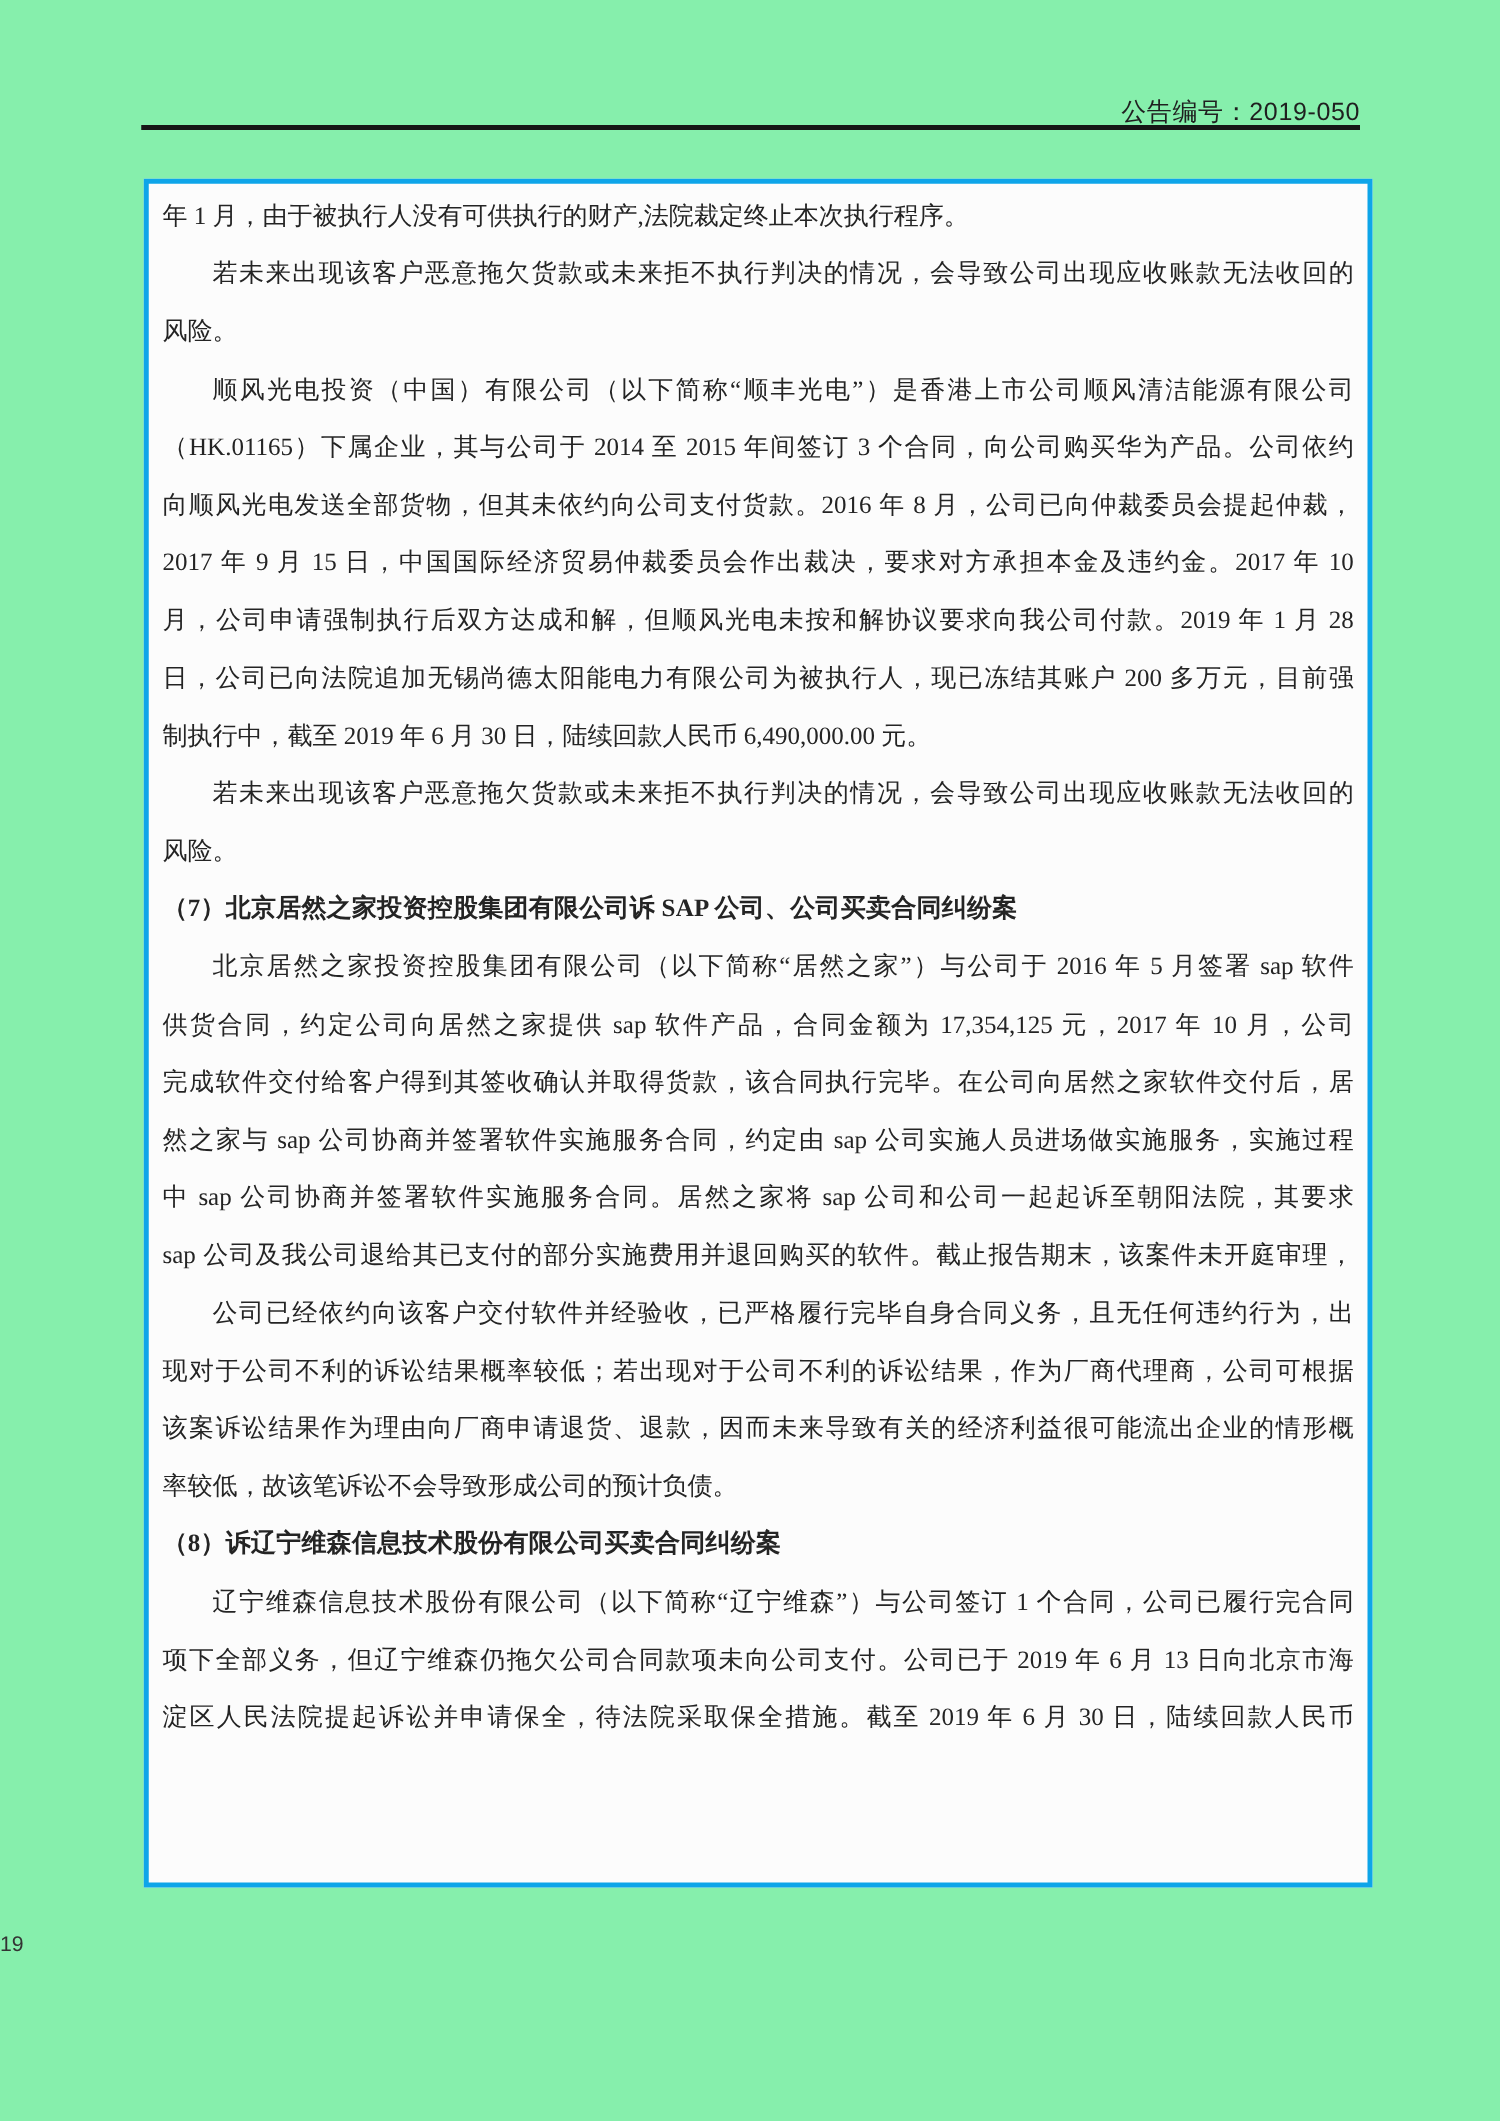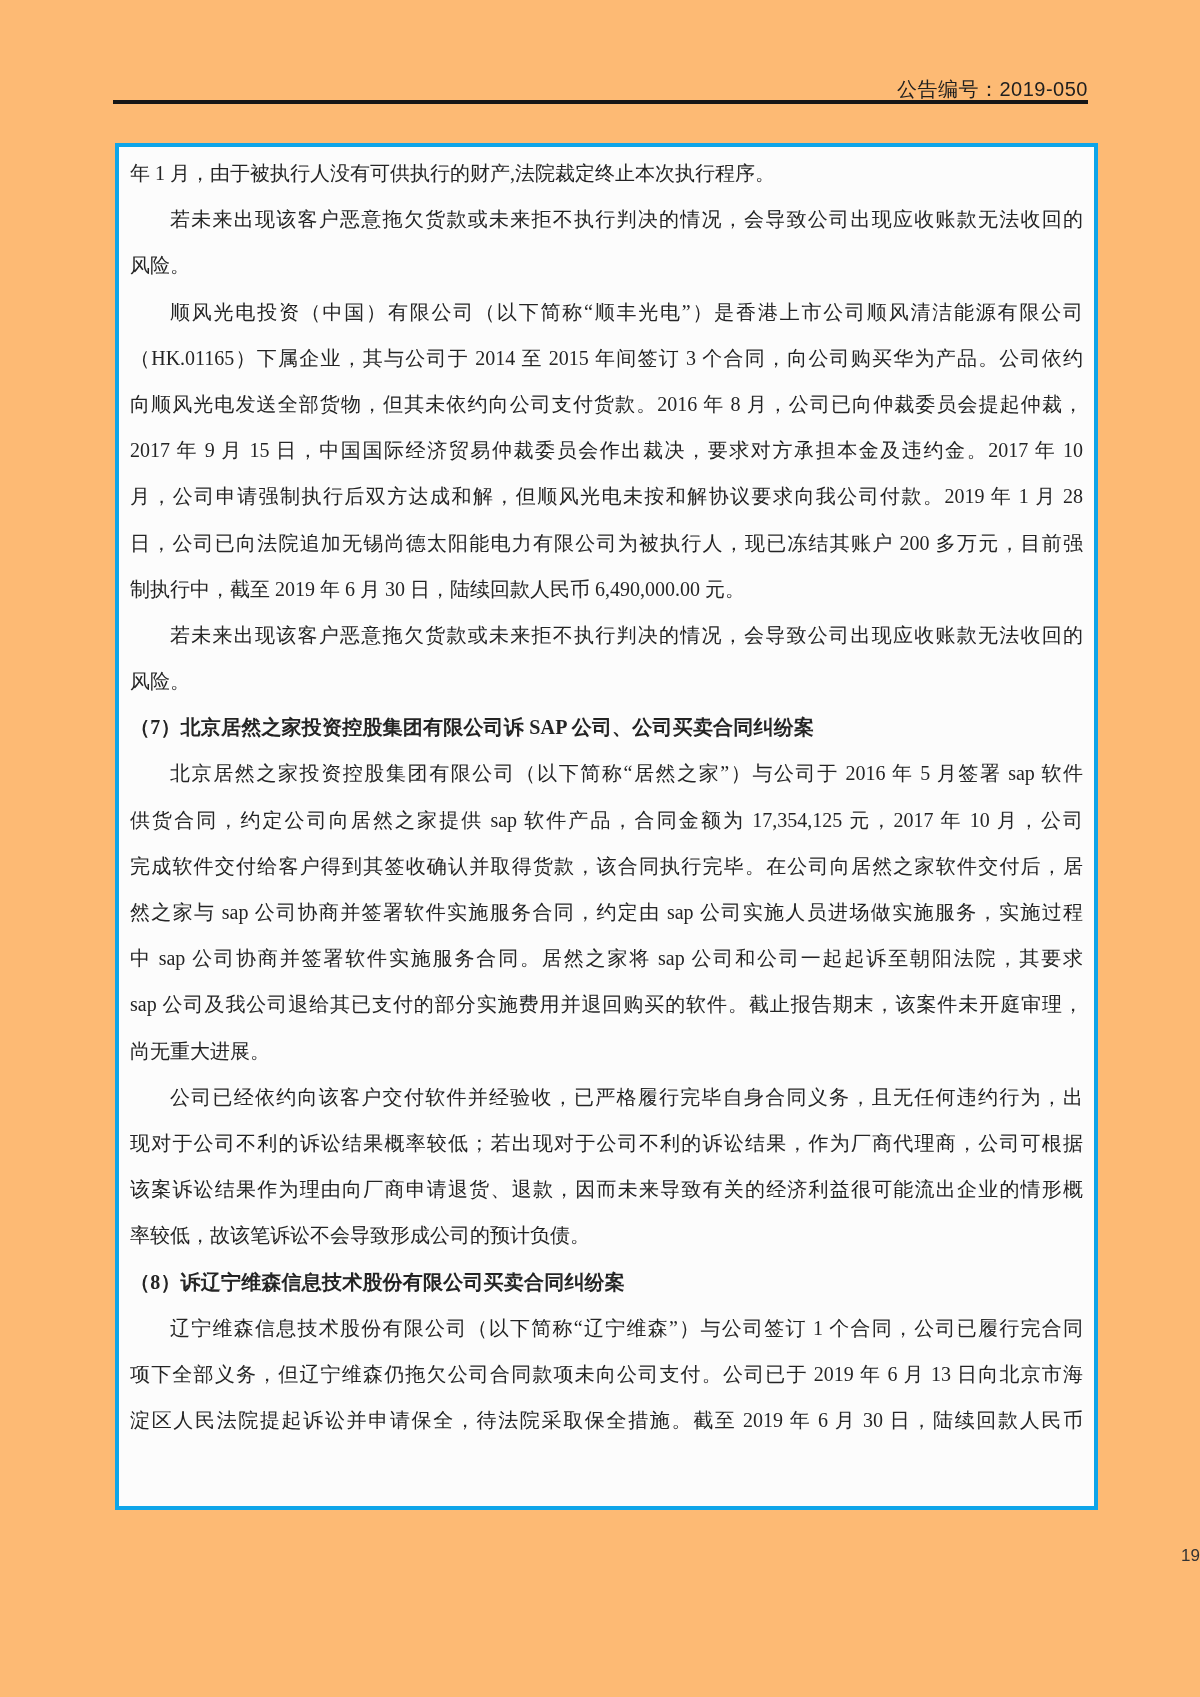--- a/index.html
+++ b/index.html
@@ -7,21 +7,21 @@
     width: 1200px;
     height: 1697px;
     background: #fcfcfc;
     font-family: "Liberation Serif", "DejaVu Serif", serif;
     color: #212121;
     position: relative;
   }
   .page {
     position: absolute;
     inset: 0;
-    background: #fdba74;
+    background: #86efac;
   }
   
   .header-label {
     position: absolute;
     top: 76px;
     right: 112px;
     font-family: "Liberation Sans", "DejaVu Sans", sans-serif;
     font-size: 20px;
     color: #1f1f1f;
     letter-spacing: 0.5px;
@@ -61,21 +61,21 @@
     overflow: hidden;
   }
   .indent { padding-left: 40px; }
   .heading { font-weight: bold; letter-spacing: 0.2px; }
   
   .footer-pagenum {
     position: absolute;
     left: 0;
     right: 0;
     top: 1546px;
-    text-align: right;
+    text-align: left;
     font-family: "Liberation Sans", "DejaVu Sans", sans-serif;
     font-size: 17px;
     color: #333333;
   }
 </style>
 </head>
 <body>
 
 <div class="page">
 
@@ -95,21 +95,20 @@
     <div class="line">制执行中，截至 2019 年 6 月 30 日，陆续回款人民币 6,490,000.00 元。</div>
     <div class="line indent just">若未来出现该客户恶意拖欠货款或未来拒不执行判决的情况，会导致公司出现应收账款无法收回的</div>
     <div class="line">风险。</div>
     <div class="line heading">（7）北京居然之家投资控股集团有限公司诉 SAP 公司、公司买卖合同纠纷案</div>
     <div class="line indent just">北京居然之家投资控股集团有限公司（以下简称“居然之家”）与公司于 2016 年 5 月签署 sap 软件</div>
     <div class="line just">供货合同，约定公司向居然之家提供 sap 软件产品，合同金额为 17,354,125 元，2017 年 10 月，公司</div>
     <div class="line just">完成软件交付给客户得到其签收确认并取得货款，该合同执行完毕。在公司向居然之家软件交付后，居</div>
     <div class="line just">然之家与 sap 公司协商并签署软件实施服务合同，约定由 sap 公司实施人员进场做实施服务，实施过程</div>
     <div class="line just">中 sap 公司协商并签署软件实施服务合同。居然之家将 sap 公司和公司一起起诉至朝阳法院，其要求</div>
     <div class="line just">sap 公司及我公司退给其已支付的部分实施费用并退回购买的软件。截止报告期末，该案件未开庭审理，</div>
-    <div class="line">尚无重大进展。</div>
     <div class="line indent just">公司已经依约向该客户交付软件并经验收，已严格履行完毕自身合同义务，且无任何违约行为，出</div>
     <div class="line just">现对于公司不利的诉讼结果概率较低；若出现对于公司不利的诉讼结果，作为厂商代理商，公司可根据</div>
     <div class="line just">该案诉讼结果作为理由向厂商申请退货、退款，因而未来导致有关的经济利益很可能流出企业的情形概</div>
     <div class="line">率较低，故该笔诉讼不会导致形成公司的预计负债。</div>
     <div class="line heading">（8）诉辽宁维森信息技术股份有限公司买卖合同纠纷案</div>
     <div class="line indent just">辽宁维森信息技术股份有限公司（以下简称“辽宁维森”）与公司签订 1 个合同，公司已履行完合同</div>
     <div class="line just">项下全部义务，但辽宁维森仍拖欠公司合同款项未向公司支付。公司已于 2019 年 6 月 13 日向北京市海</div>
     <div class="line just">淀区人民法院提起诉讼并申请保全，待法院采取保全措施。截至 2019 年 6 月 30 日，陆续回款人民币</div>
   </div>
 

